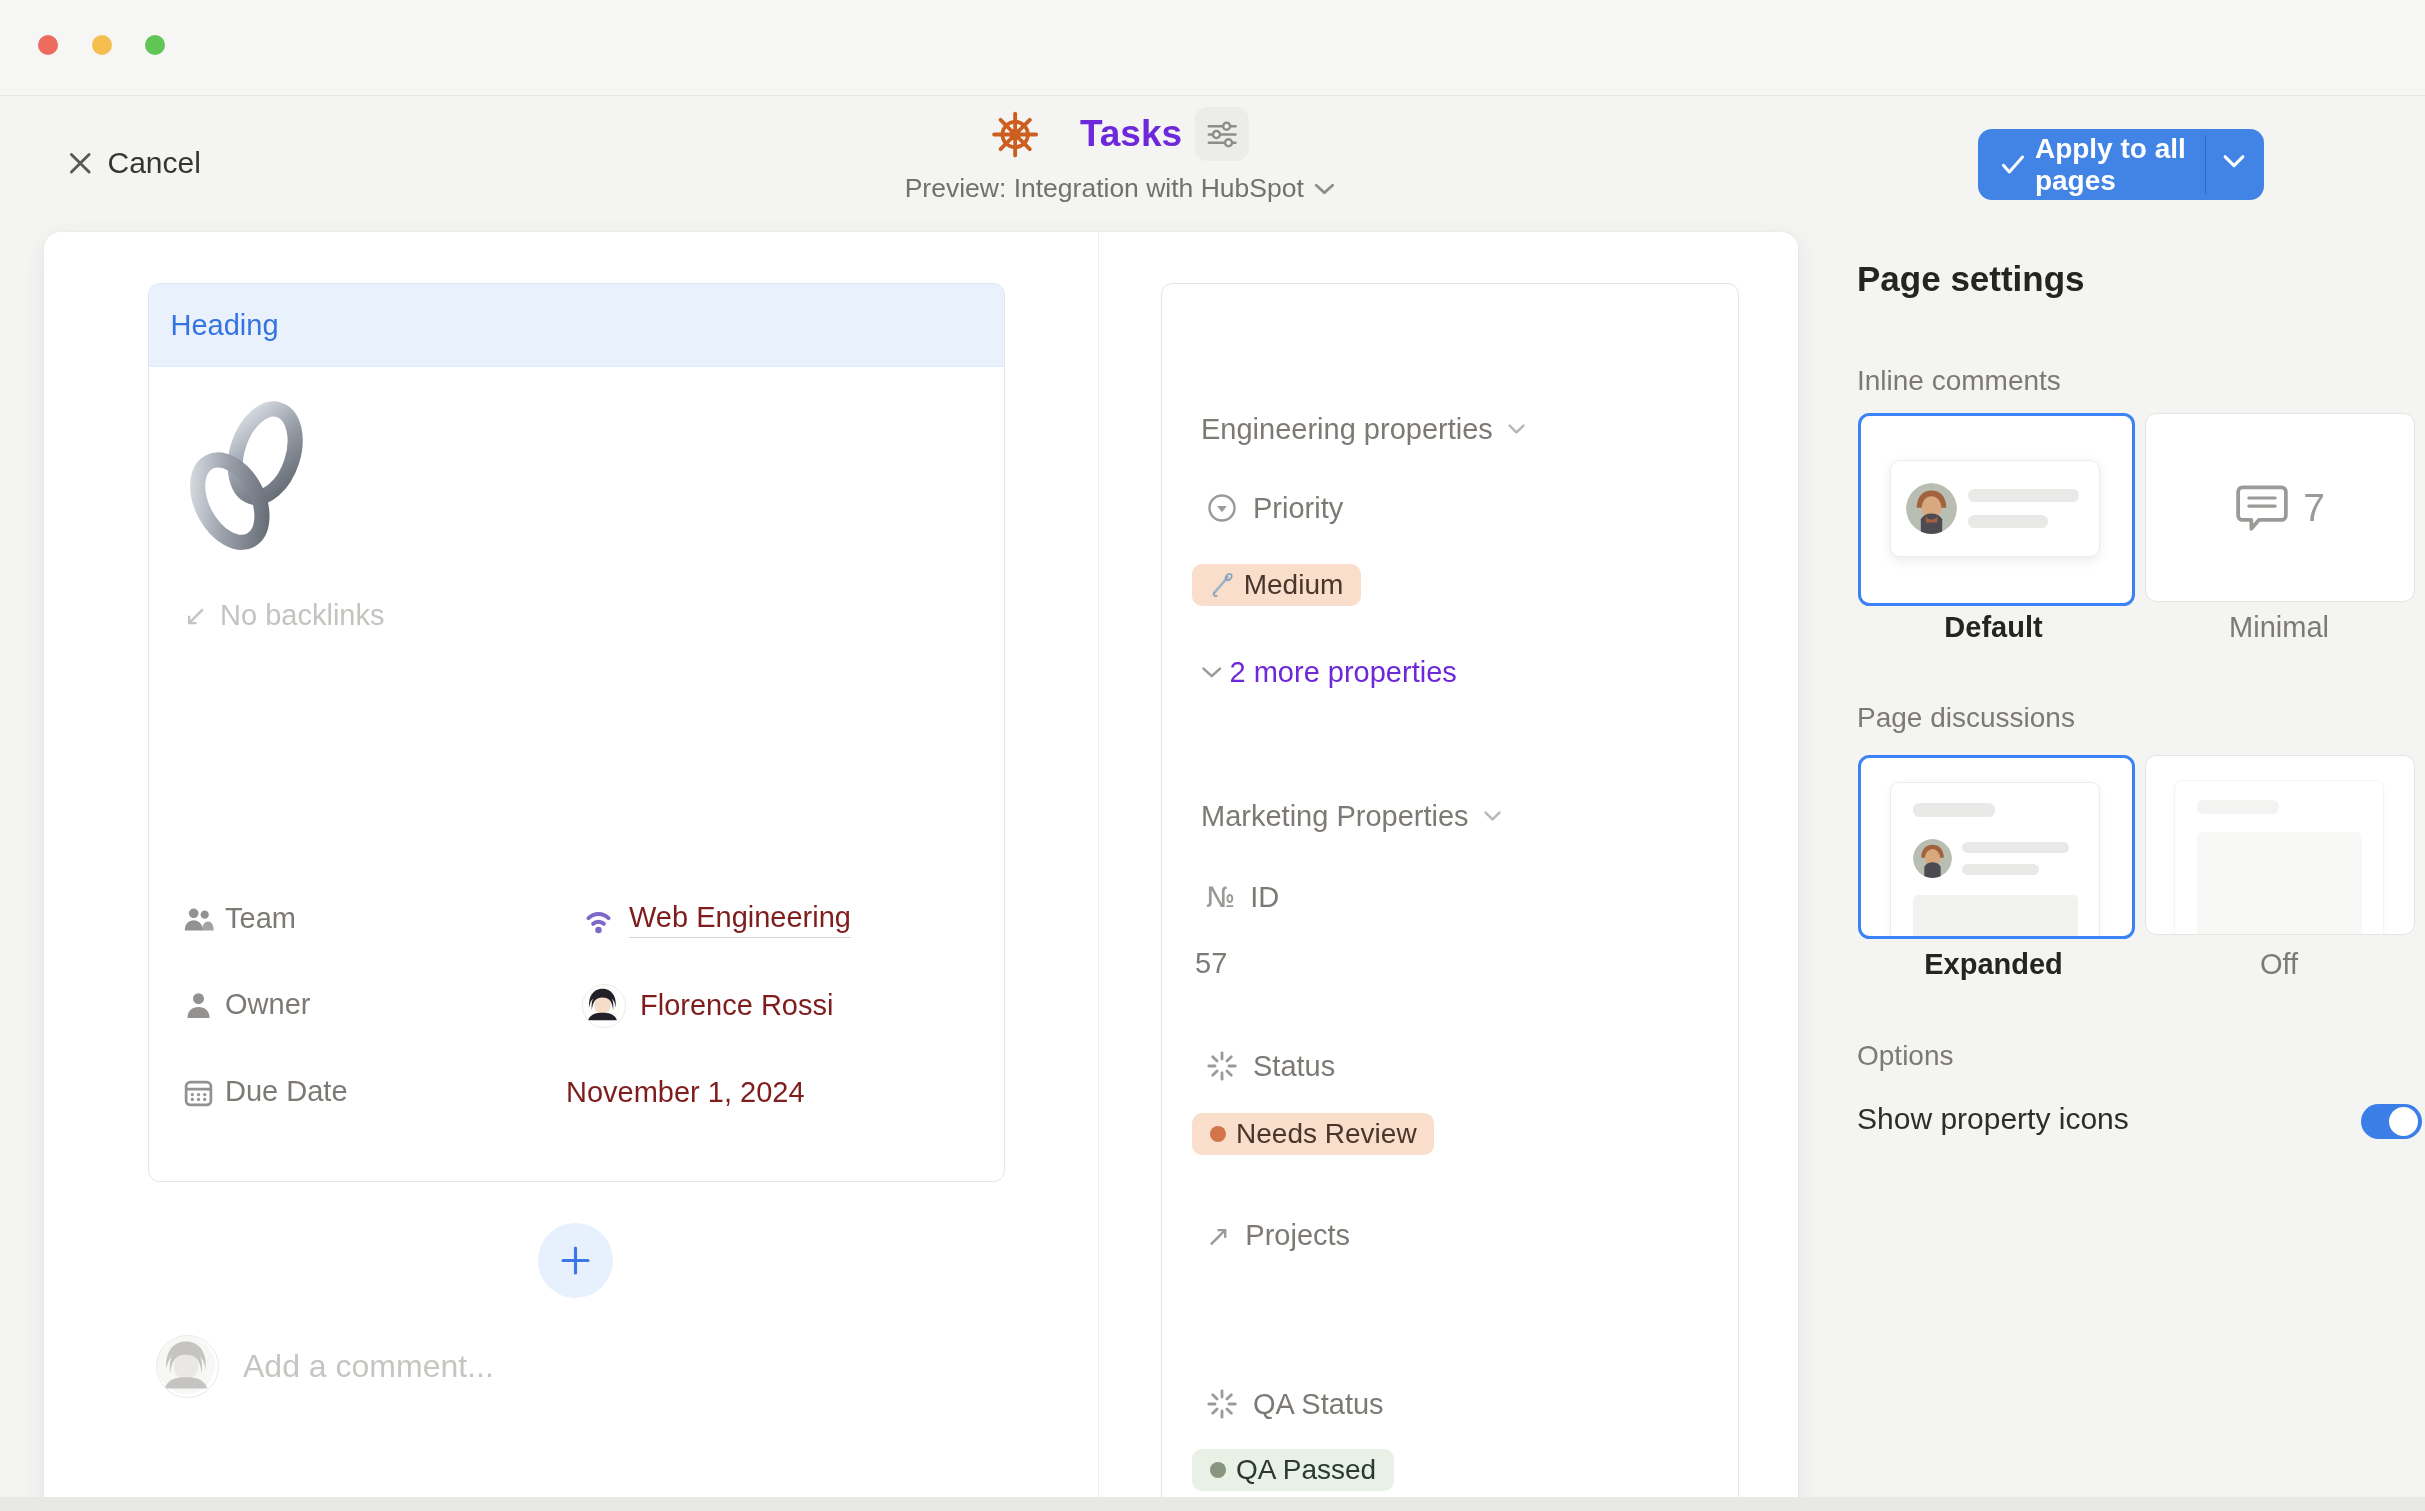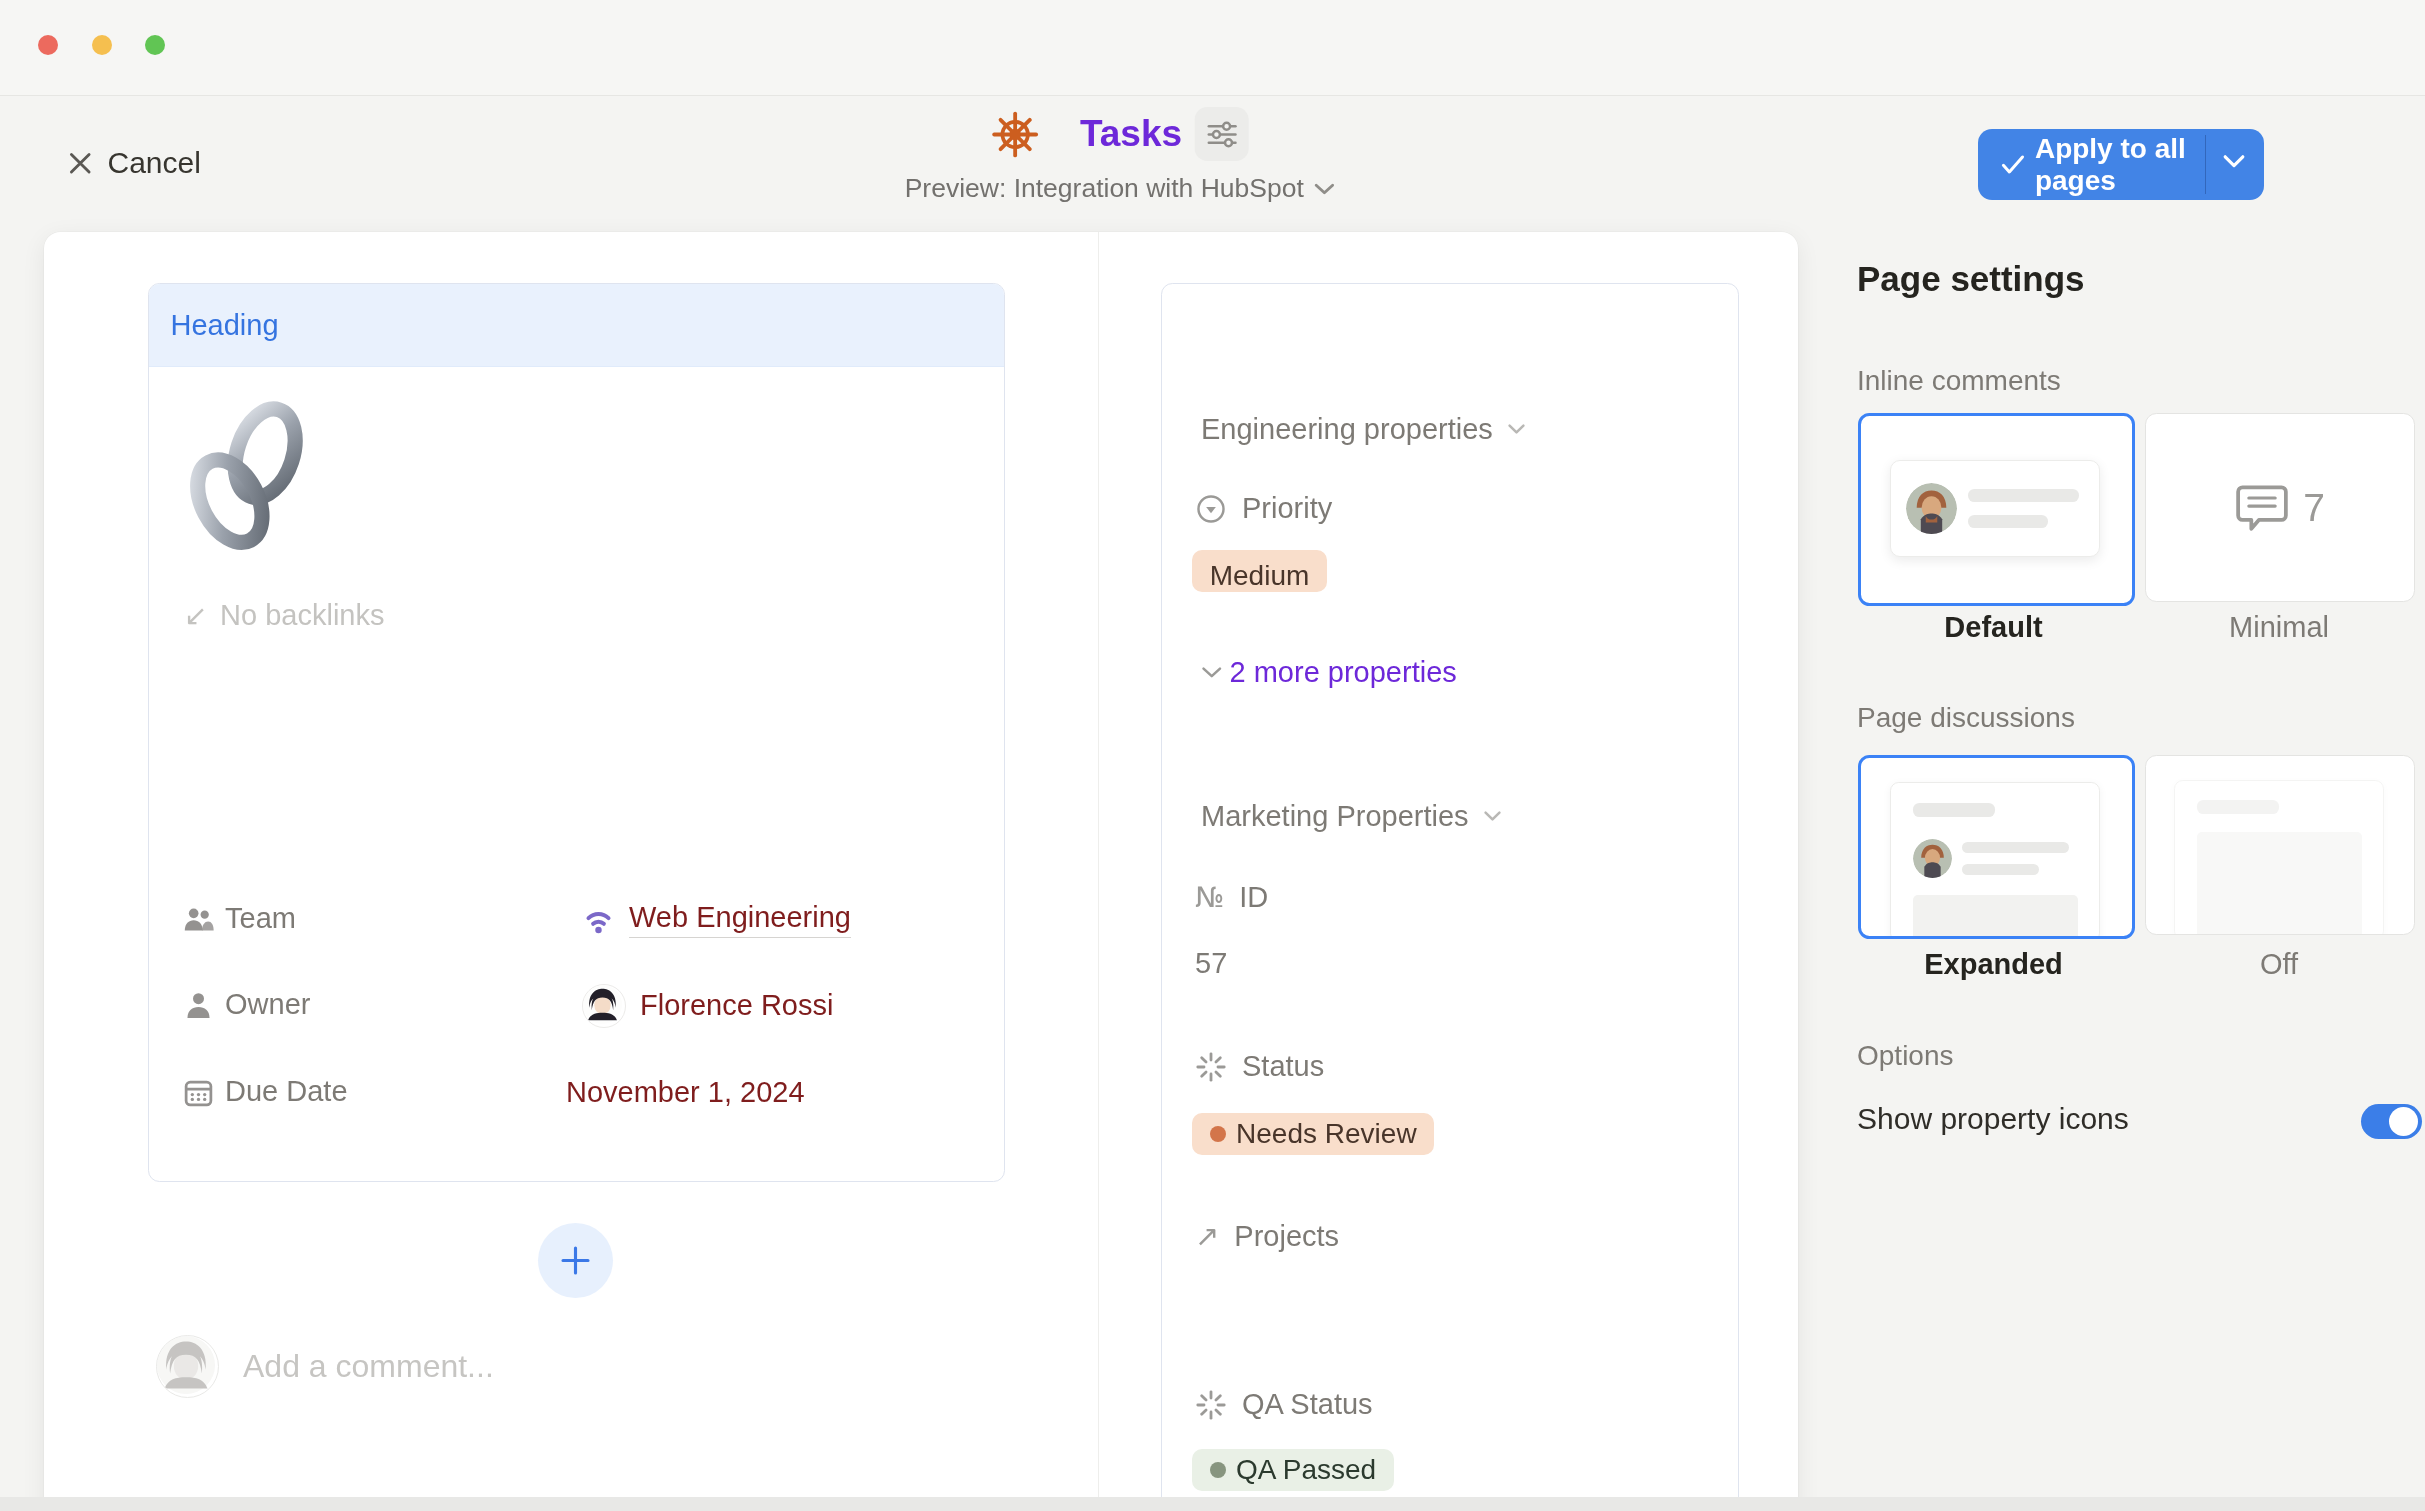--- a/index.html
+++ b/index.html
@@ -44,21 +44,21 @@
   .prow .pval{position:absolute;left:433px;top:0;height:51px;display:flex;align-items:center;gap:14px;font-size:29px;color:#7f1d1d;}
   .uline{border-bottom:1.9px solid #d6d4d1;padding-bottom:2.5px;font-weight:500;}
   .avatar{width:42px;height:42px;border-radius:50%;overflow:hidden;background:#fff;border:1.3px solid #ecebe9;}
   .plus-btn{position:absolute;left:538px;top:1223px;width:75px;height:75px;border-radius:50%;background:#e7f0fd;border:none;cursor:pointer;display:flex;align-items:center;justify-content:center;}
   .comment-row{position:absolute;left:156px;top:1335px;display:flex;align-items:center;gap:24px;cursor:text;}
   .comment-ph{font-size:32px;color:#c6c5c2;}
   
   .drag-handle{position:absolute;left:15px;top:23px;}
   .pg-ellipsis{position:absolute;right:21.5px;top:17.7px;color:#3574e0;font-size:33px;letter-spacing:3.8px;font-weight:700;background:none;border:none;cursor:pointer;}
   .sec-head{position:absolute;left:33px;display:flex;align-items:center;gap:14px;font-size:29px;color:#7d7a75;cursor:pointer;background:none;border:none;font-family:inherit;}
-  .grow{position:absolute;left:33px;display:flex;align-items:center;gap:15px;}
+  .grow{position:absolute;left:44px;display:flex;align-items:flex-start;gap:15px;}
   .grow .glabel{font-size:29px;color:#7d7a75;}
   .more-link{position:absolute;left:33px;display:flex;align-items:center;gap:7px;font-size:29px;color:#6d28d9;background:none;border:none;cursor:pointer;font-family:inherit;}
   .pill{position:absolute;left:30px;height:42px;border-radius:10px;display:inline-flex;align-items:center;gap:10px;padding:0 17.7px;font-size:28px;cursor:pointer;}
   .pill.peach{background:#f9decb;color:#49352a;}
   .pill.green{background:#e9f0e6;color:#2b3a2e;}
   .pill .dot{width:16.4px;height:16.4px;border-radius:50%;}
   .idval{position:absolute;left:33px;font-size:29px;color:#7d7a75;}
   .linkrow{position:absolute;left:33px;display:flex;align-items:center;gap:14px;cursor:pointer;}
   .linkrow .ltext{font-size:29px;color:#2f2d28;font-weight:500;border-bottom:1.9px solid #d6d4d1;padding-bottom:2.5px;}
   
@@ -271,21 +271,21 @@
     </button>
 
     <div class="grow" style="top:208px;">
       <svg width="32" height="32" viewBox="0 0 46 46">
         <circle cx="23" cy="23" r="18" fill="none" stroke="#9b9a97" stroke-width="3.5"></circle>
         <path d="M16 20 h14 l-7 9 z" fill="#9b9a97"></path>
       </svg>
       <span class="glabel">Priority</span>
     </div>
 
-    <span class="pill peach" style="top:266px;flex-direction:column;">
+    <span class="pill peach" style="top:280px;">
       <svg width="24" height="24" viewBox="0 0 38 38">
         <line x1="7" y1="31" x2="28" y2="7" stroke="#9fb3c6" stroke-width="4" stroke-linecap="round"></line>
         <ellipse cx="29.5" cy="6.5" rx="4" ry="5.5" fill="none" stroke="#7f9ec0" stroke-width="2.5" transform="rotate(40 29.5 6.5)"></ellipse>
         <path d="M7 31 c-3 3 0 7 4 5" fill="none" stroke="#7f9ec0" stroke-width="2.5" stroke-linecap="round"></path>
       </svg>
       <span>Medium</span>
     </span>
 
     <button class="more-link" style="top:371px;">
       <svg width="21.5" height="14" viewBox="0 0 34 22">

